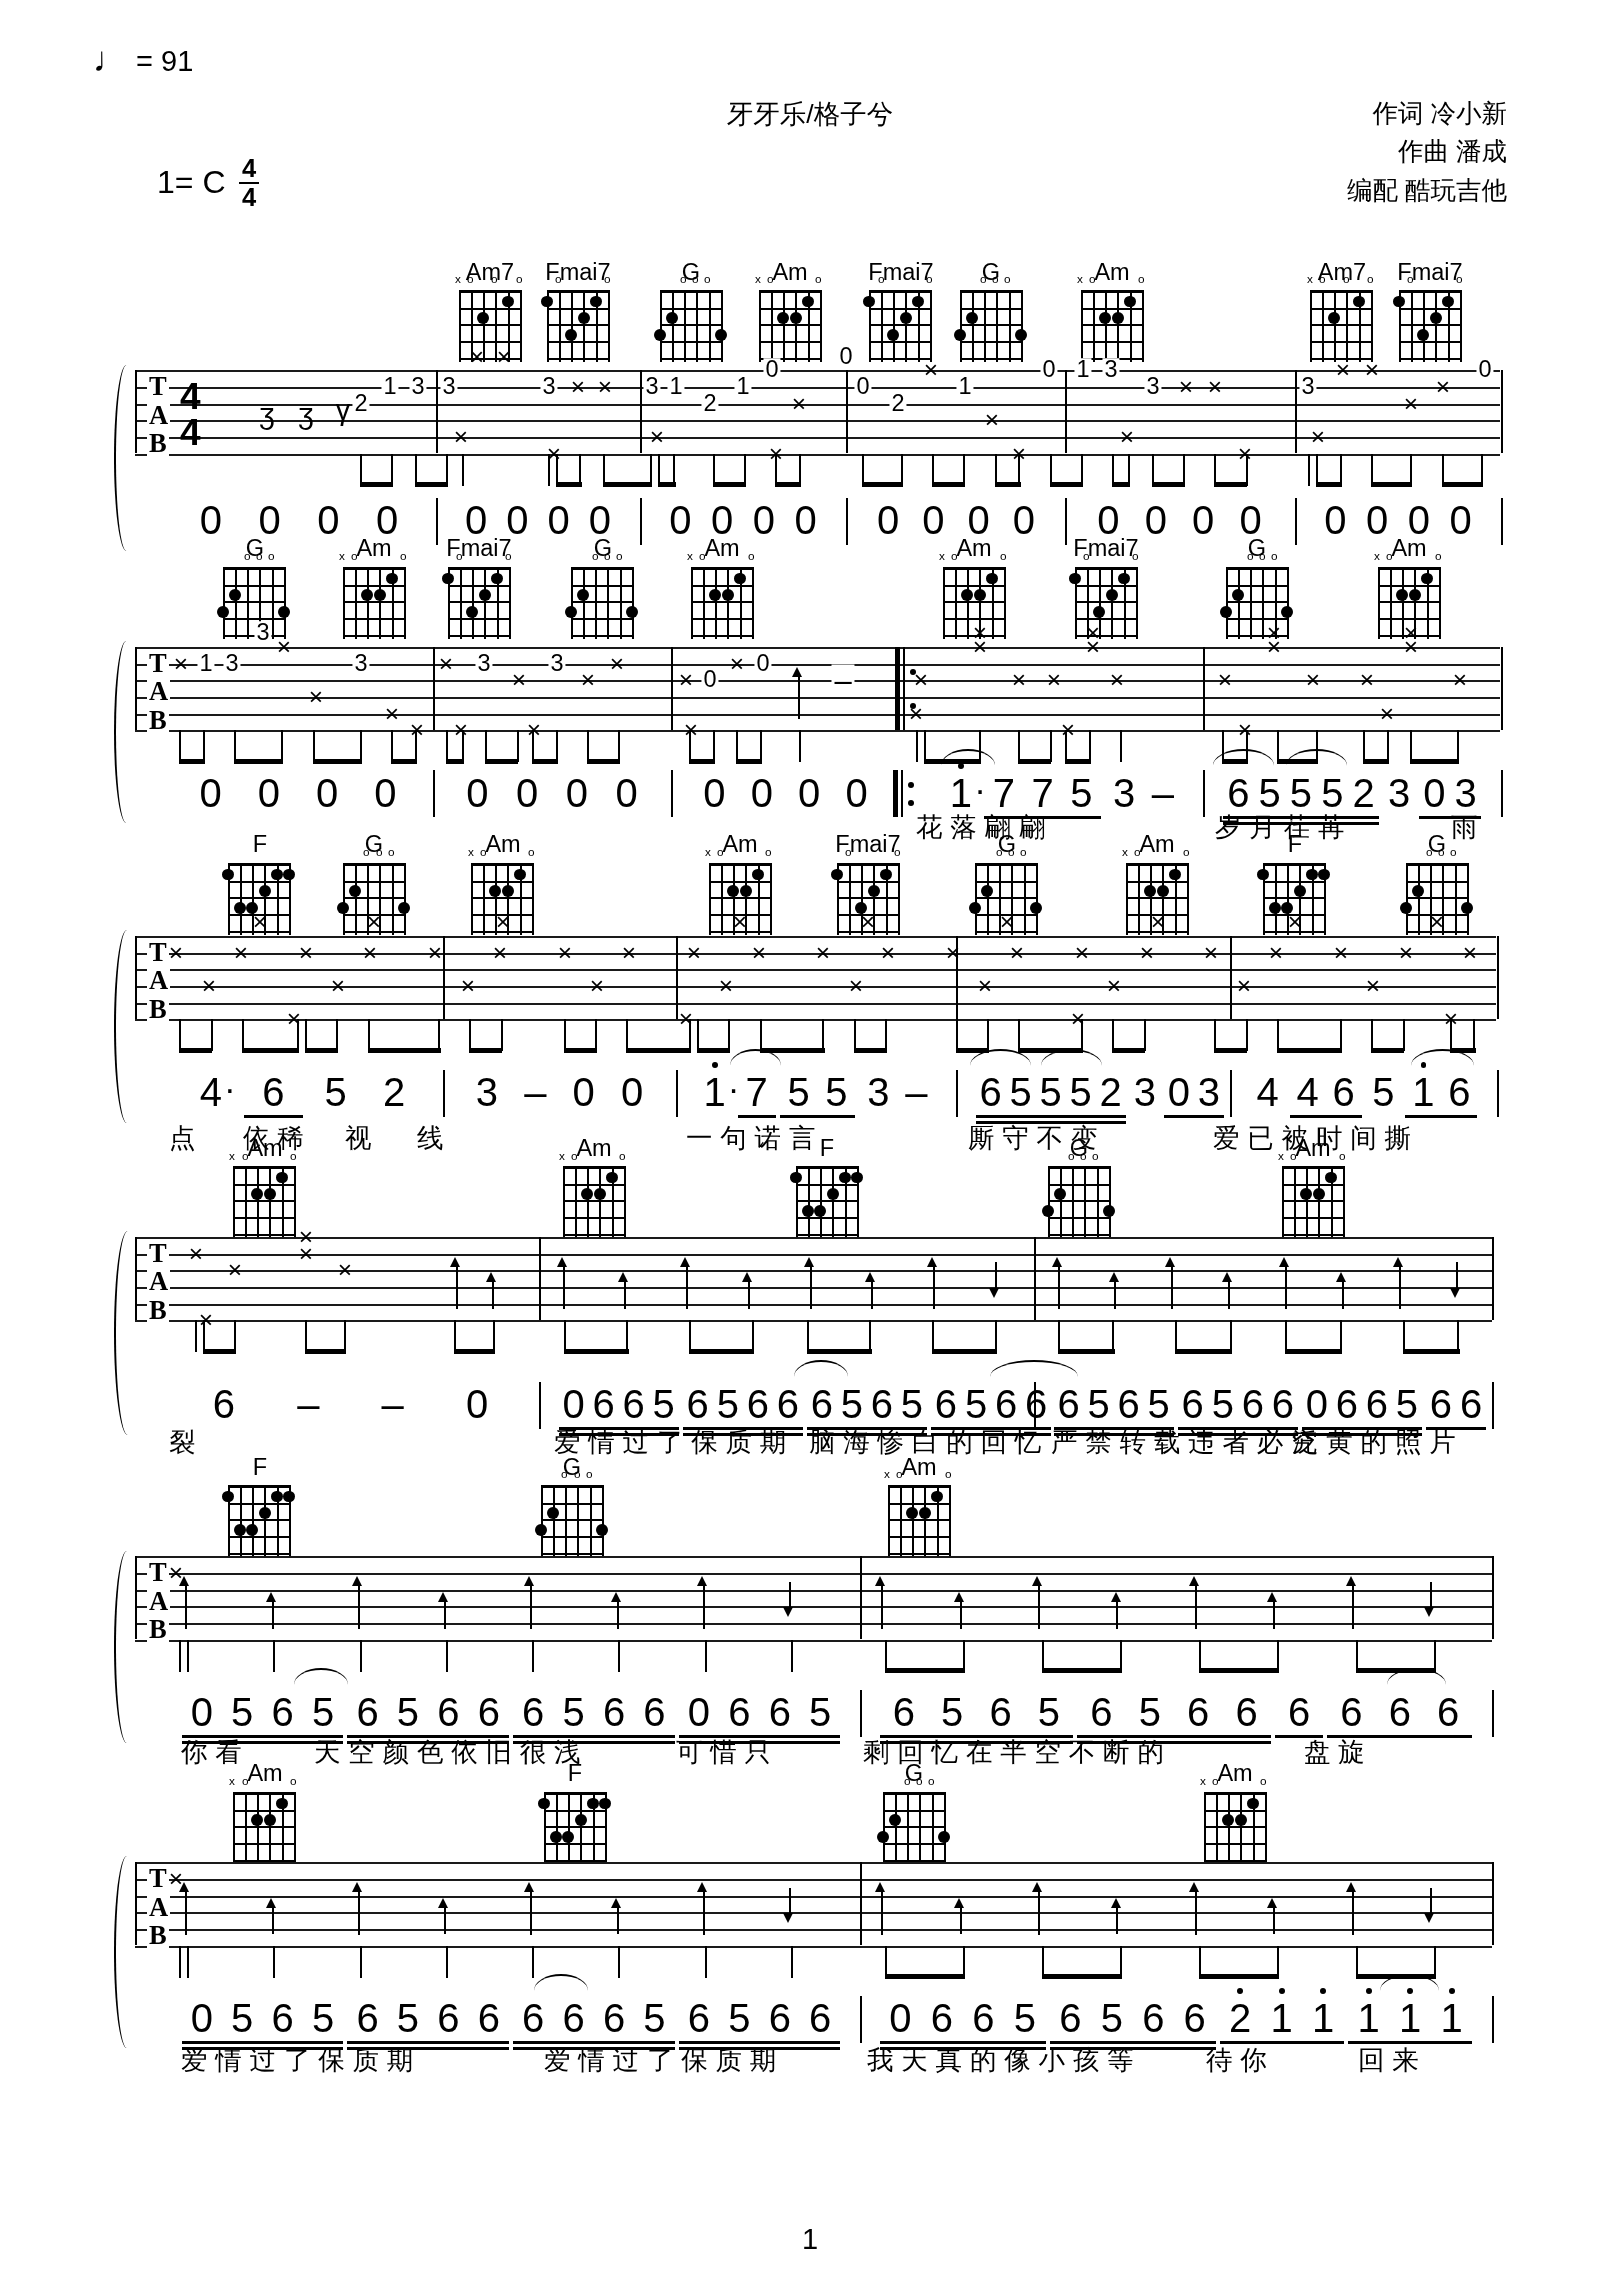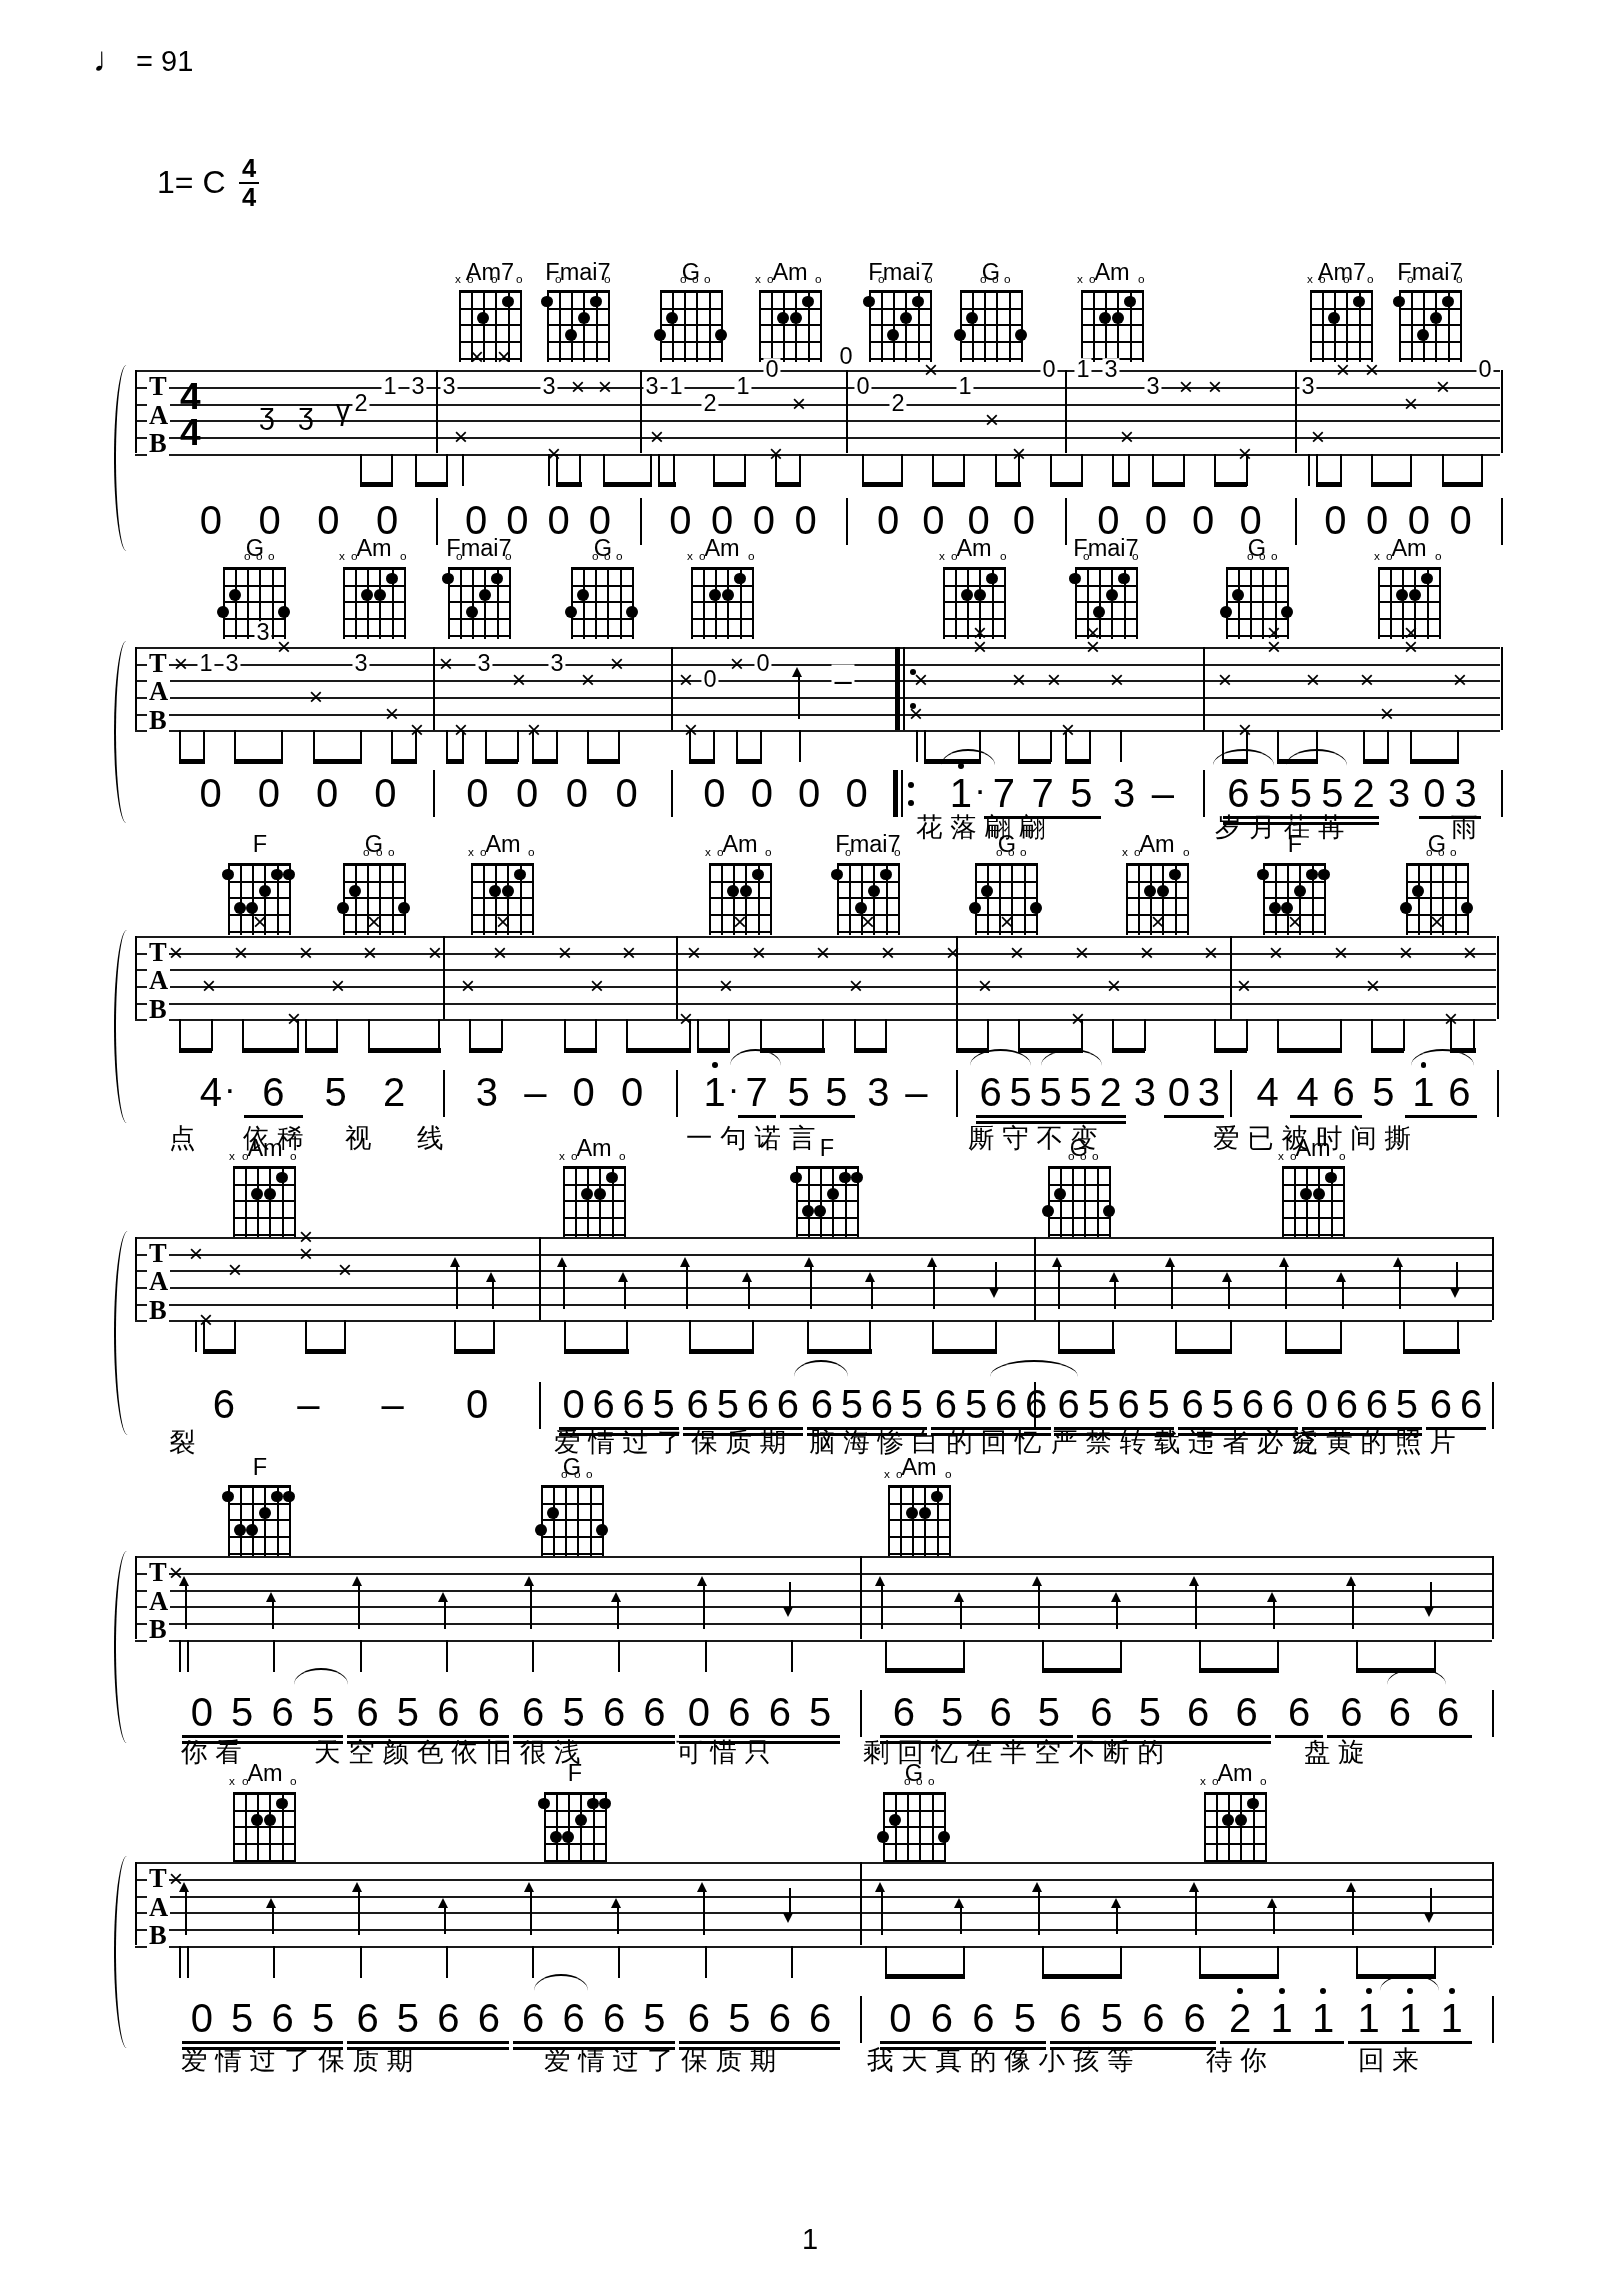--- a/index.html
+++ b/index.html
@@ -48,26 +48,32 @@
   .footer-page{position:absolute;left:0;top:2223px;width:100%;text-align:center;font-size:29px;}
 </style>
 </head>
 <body>
 
 <div id="page">
   <div class="hdr-tempo">
     <span class="note">♩</span>
     <span>= 91</span>
   </div>
+  <div class="hdr-sub">牙牙乐/格子兮</div>
   <div class="hdr-key">
     <span>1= C</span>
     <span class="frac">
       <div class="top">4</div>
       <div>4</div>
     </span>
+  </div>
+  <div class="credits">
+    <div>作词 冷小新</div>
+    <div>作曲 潘成</div>
+    <div>编配 酷玩吉他</div>
   </div>
   <div id="score">
       <div class="chlabel" style="left: 446px; top: 261px; width: 88px;">Am7</div>
       <div class="chmark" style="left: 455px; top: 274px;">x</div>
       <div class="chmark" style="left: 467px; top: 274px;">o</div>
       <div class="chmark" style="left: 491px; top: 274px;">o</div>
       <div class="chmark" style="left: 516px; top: 274px;">o</div>
       <div class="chgrid" style="left: 459px; top: 290px;">
         <div class="vline" style="left: 0px;"></div>
         <div class="vline" style="left: 12px;"></div>

